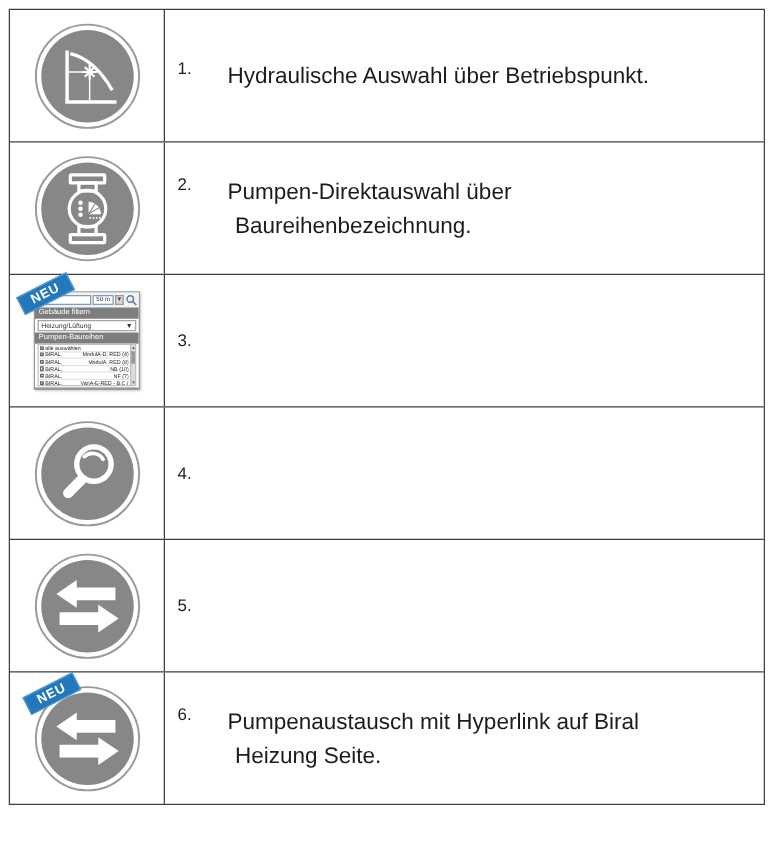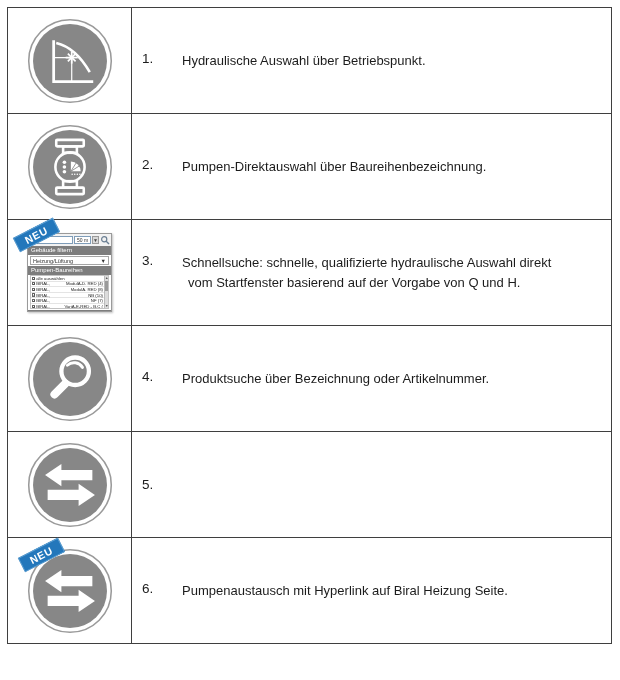--- a/index.html
+++ b/index.html
@@ -12,21 +12,21 @@
   }
   .trow { flex:1 1 0; display:flex; border-top:1px solid #3f3f3f; min-height:0; }
   .trow:first-child { border-top:none; }
   .cell-icon {
     width:124px; border-right:1px solid #3f3f3f; position:relative;
     display:flex; align-items:center; justify-content:center;
   }
   .cell-desc { flex:1; display:flex; align-items:center; }
   .desc-inner { display:flex; align-items:flex-start; padding-left:10px; }
   .num { width:40px; flex:0 0 40px; font-size:13.5px; color:#1c1c1c; }
-  .desc { width:382px; font-size:13px; color:#1c1c1c; line-height:1.5;
+  .desc { width:382px; font-size:18px; color:#1c1c1c; line-height:1.5;
           padding-left:6px; text-indent:-6px; }
 
   .badge-icon svg { display:block; }
 
   
   .neu {
     position:absolute; background:#2377bb; color:#ffffff; font-weight:bold;
     font-size:10.5px; letter-spacing:0.8px; padding:2px 10px 2px 10px;
     transform:rotate(-27deg); box-shadow:0 0 0 1px #5fa0d2 inset; z-index:3;
   }
@@ -188,41 +188,39 @@
               <span class="sa" style="bottom:0;">▼</span>
             </div>
           </div>
           <div class="mui-footer">Schnellsuche</div>
         </div>
         <span class="neu" style="left:6px; top:7px;">NEU</span>
       </div>
       <div class="cell-desc">
         <div class="desc-inner">
           <span class="num">3.</span>
-          <span class="desc">Schnellsuche: schnelle, qualifizierte hydraulische Auswahl direkt vom Startfenster basierend auf der Vorgabe von Q und H.</span>
         </div>
       </div>
     </div>
 
     <div class="trow">
       <div class="cell-icon">
         <span class="badge-icon">
           <svg width="86" height="86" viewBox="0 0 100 100">
             <circle cx="50" cy="50" r="48" fill="none" stroke="#9a9a9a" stroke-width="1.8"></circle>
             <circle cx="50" cy="50" r="43" fill="#878787"></circle>
             <circle cx="56" cy="41" r="16" fill="none" stroke="#ffffff" stroke-width="5"></circle>
             <path d="M47,34 A11.5,11.5 0 0 1 64.5,36.5" fill="none" stroke="#ffffff" stroke-width="3.4" stroke-linecap="round"></path>
             <line x1="44.5" y1="55.5" x2="32" y2="68" stroke="#ffffff" stroke-width="9.5" stroke-linecap="round"></line>
           </svg>
         </span>
       </div>
       <div class="cell-desc">
         <div class="desc-inner">
           <span class="num">4.</span>
-          <span class="desc">Produktsuche über Bezeichnung oder Artikelnummer.</span>
         </div>
       </div>
     </div>
 
     <div class="trow">
       <div class="cell-icon">
         <span class="badge-icon">
           <svg width="86" height="86" viewBox="0 0 100 100">
             <circle cx="50" cy="50" r="48" fill="none" stroke="#9a9a9a" stroke-width="1.8"></circle>
             <circle cx="50" cy="50" r="43" fill="#878787"></circle>

